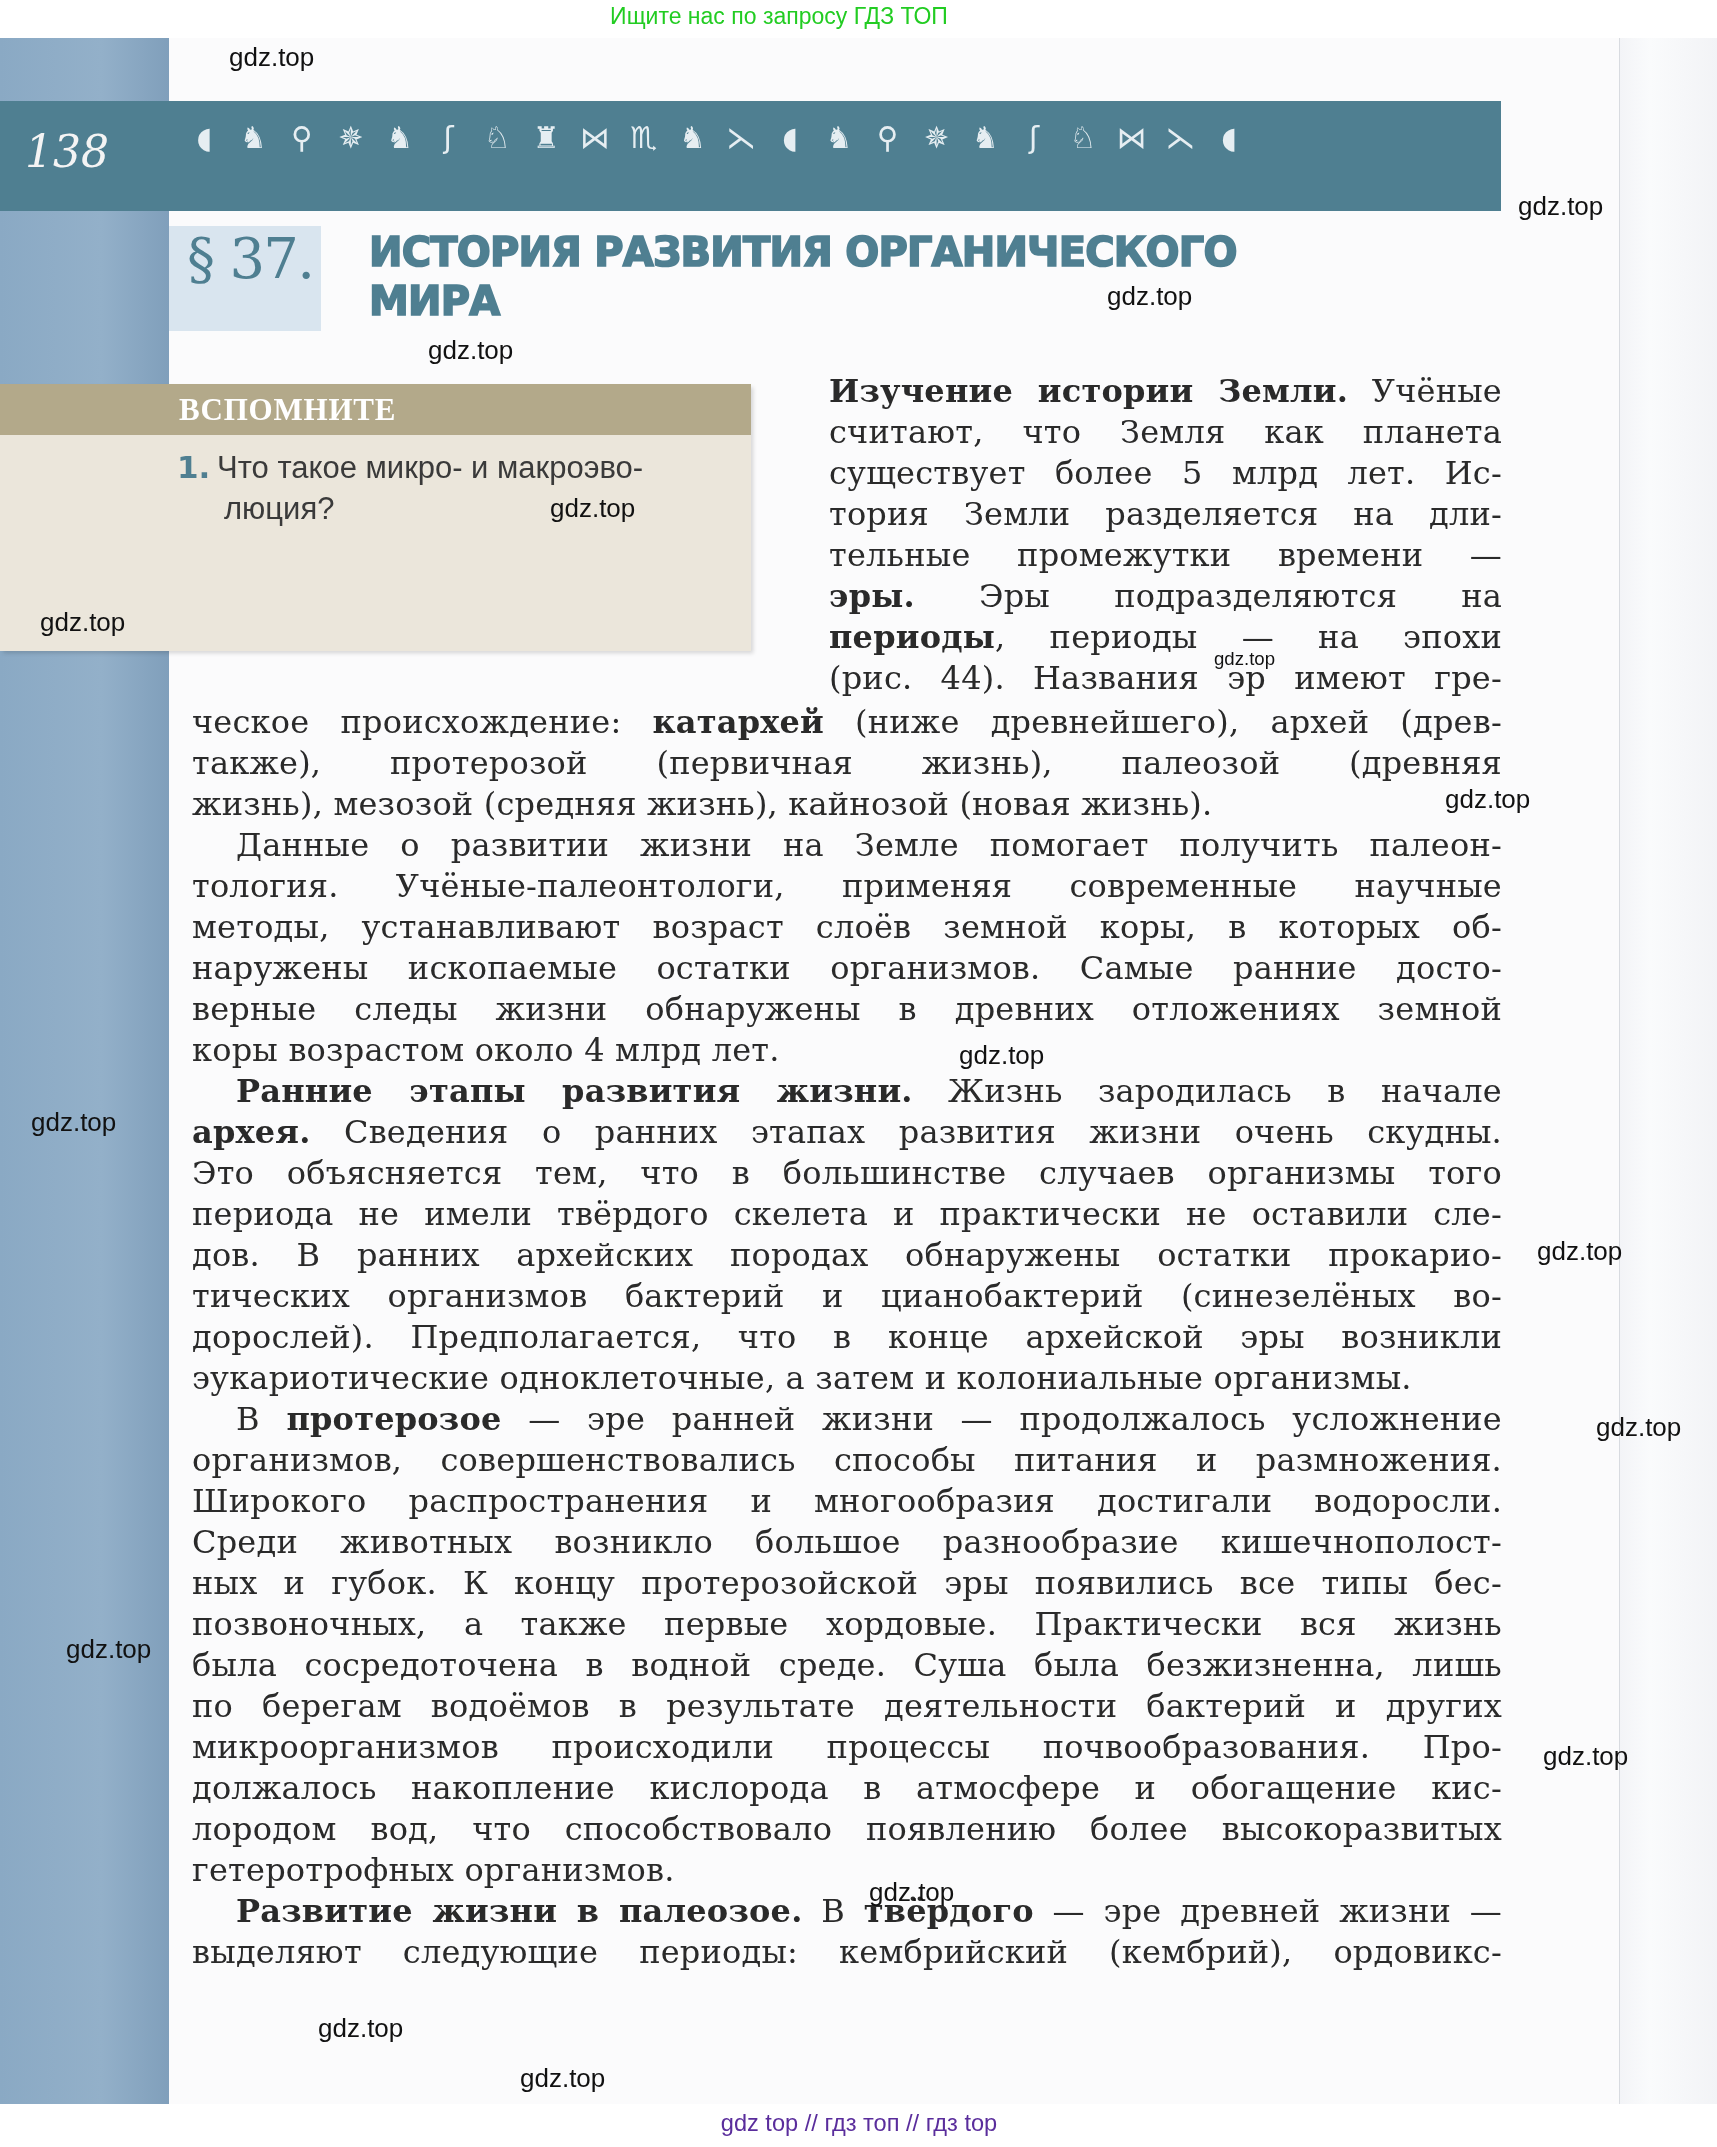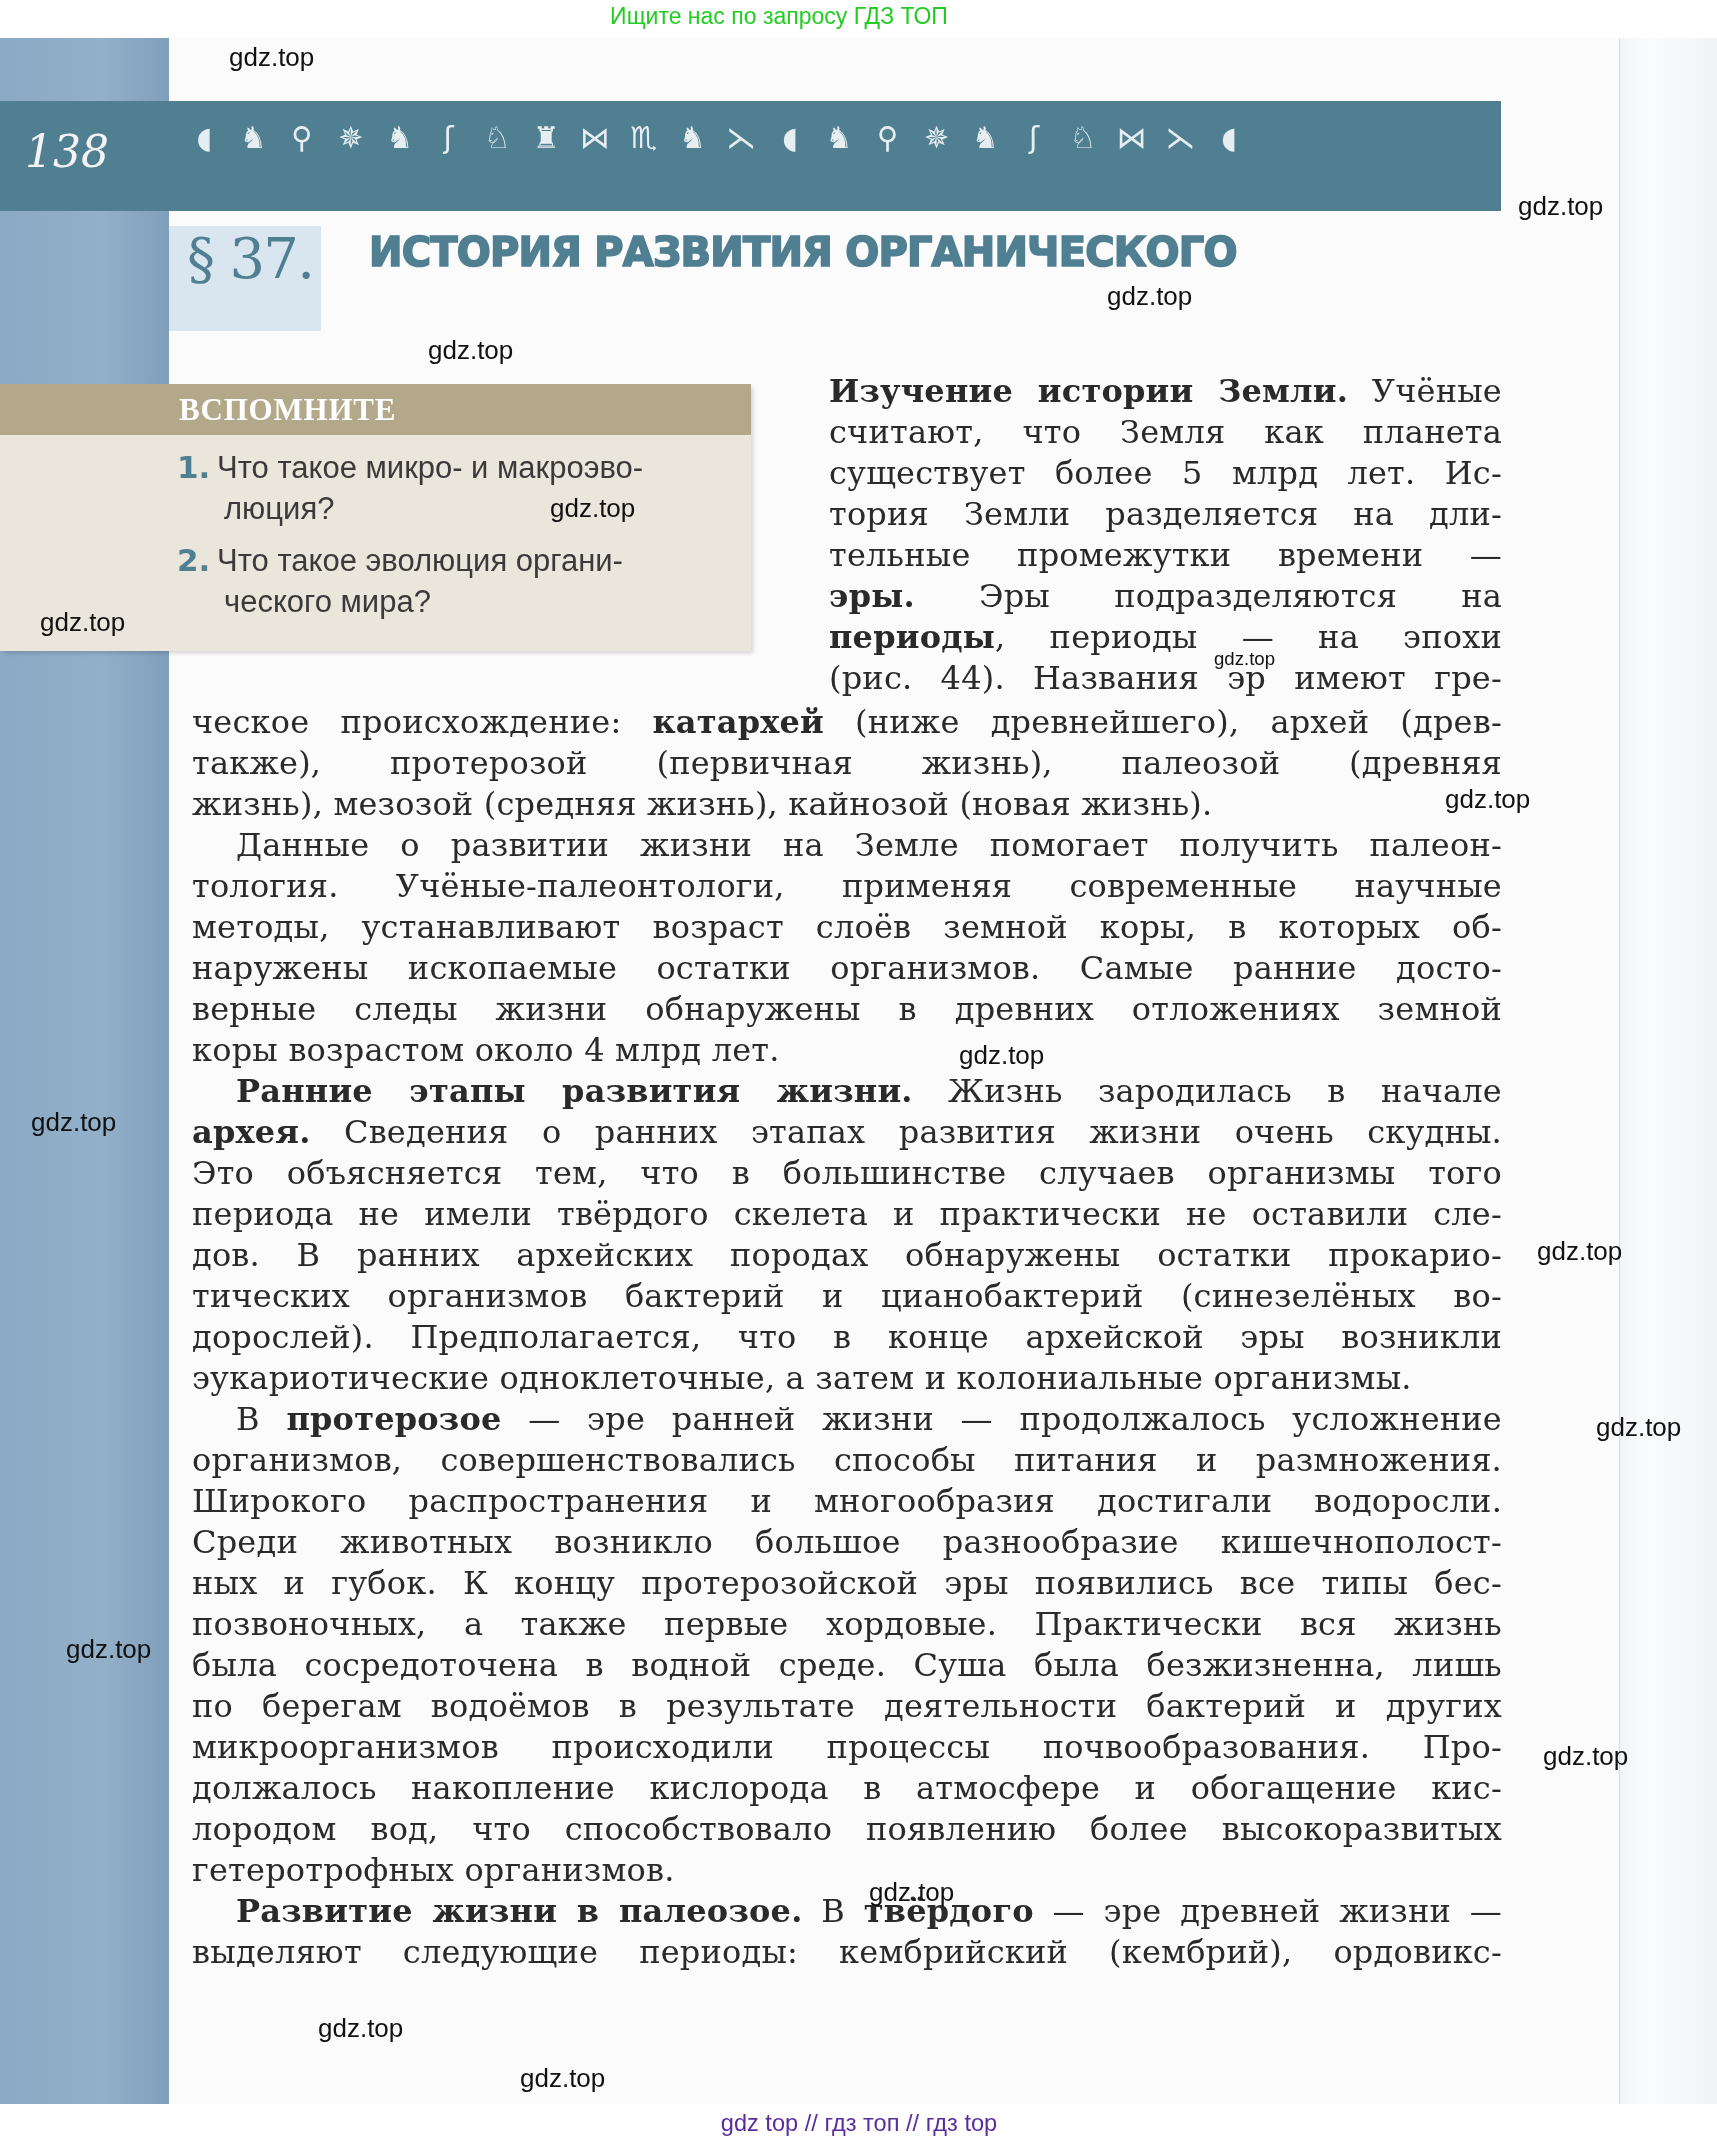--- a/index.html
+++ b/index.html
@@ -138,32 +138,29 @@
   <span class="animal">♘</span>
   <span class="animal">⋈</span>
   <span class="animal">⋋</span>
   <span class="animal">◖</span>
 </div>
 
 <div class="para-box"></div>
 <div class="para-num">§ 37.</div>
 <div class="title">
   <div>ИСТОРИЯ РАЗВИТИЯ ОРГАНИЧЕСКОГО</div>
+  <div>МИРА</div>
 </div>
 
 <div class="remember-box">
   <div class="remember-head"></div>
   <div class="remember-title">ВСПОМНИТЕ</div>
   <div class="q" style="top:63px;">
     <div><span class="qnum">1.</span><span>Что такое микро- и макроэво-</span></div>
     <div style="padding-left:47px;">люция?</div>
-  </div>
-  <div class="q" style="top:156px;">
-    <div><span class="qnum">2.</span><span>Что такое эволюция органи-</span></div>
-    <div style="padding-left:47px;">ческого мира?</div>
   </div>
 </div>
 
 <div class="right-col body-text">
   <span class="line"><b>Изучение истории Земли.</b><span> Учёные</span></span>
   <span class="line">считают, что Земля как планета</span>
   <span class="line">существует более 5 млрд лет. Ис-</span>
   <span class="line">тория Земли разделяется на дли-</span>
   <span class="line">тельные промежутки времени —</span>
   <span class="line"><b>эры.</b><span> Эры подразделяются на</span></span>

